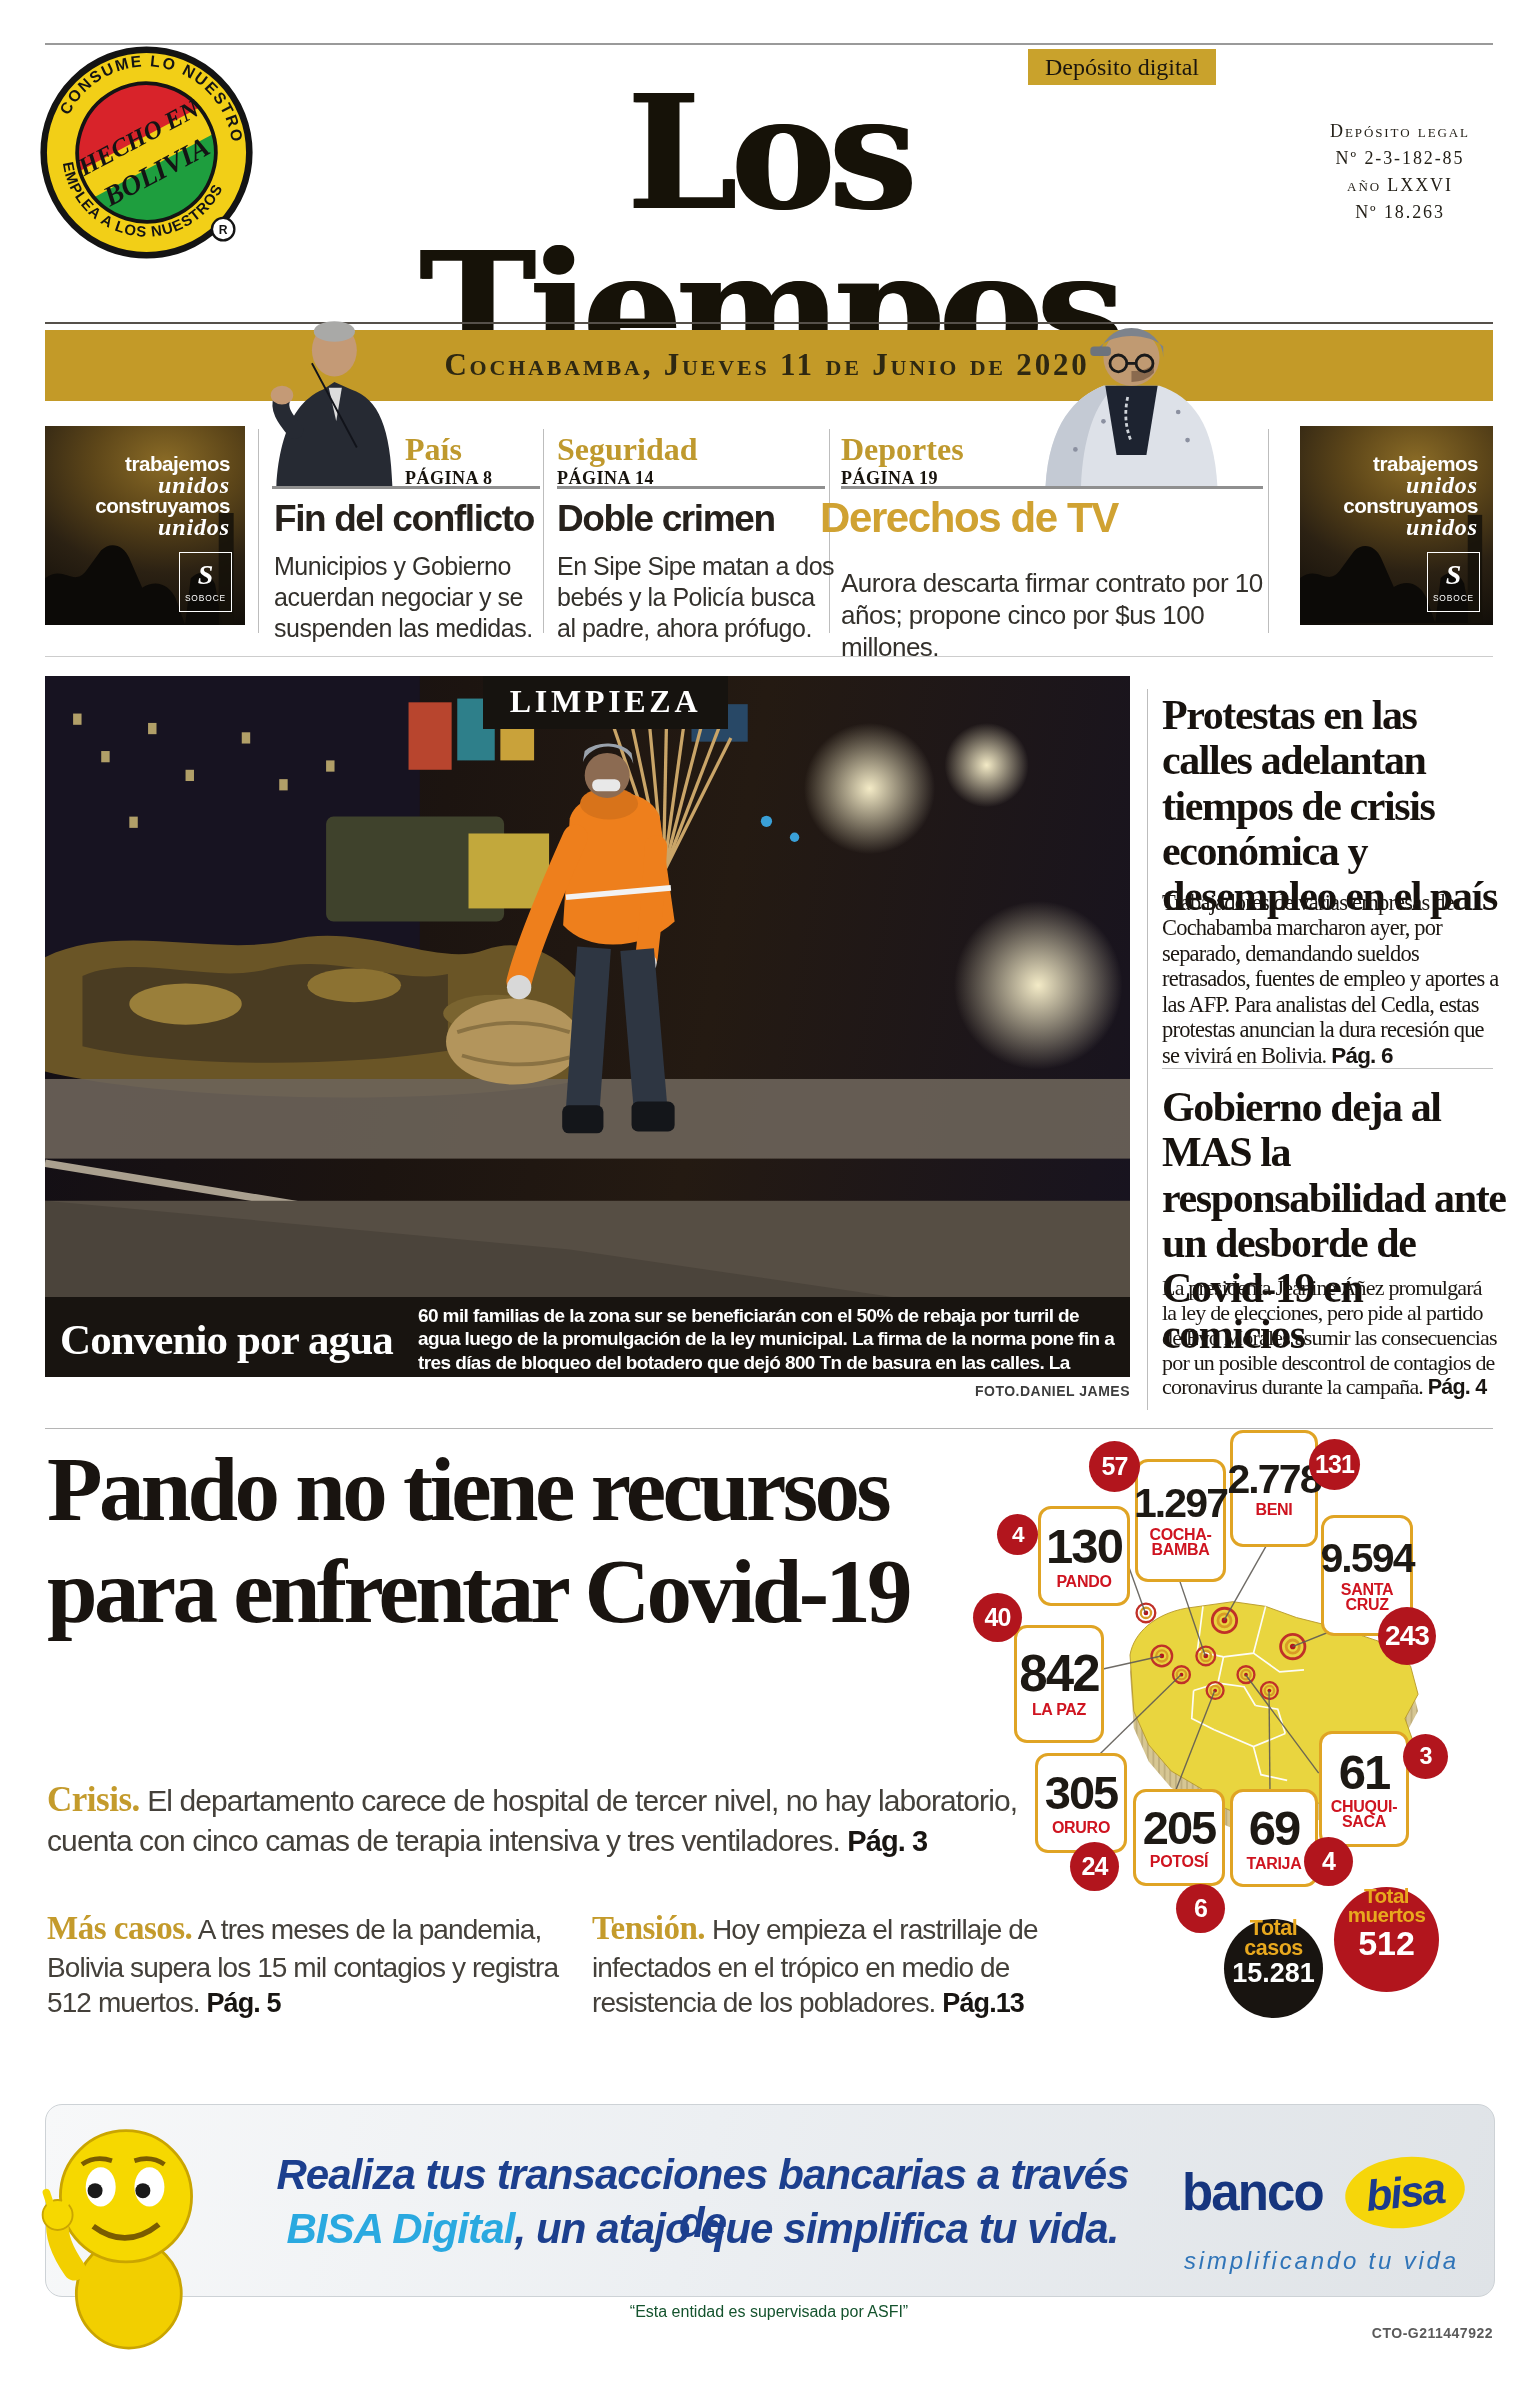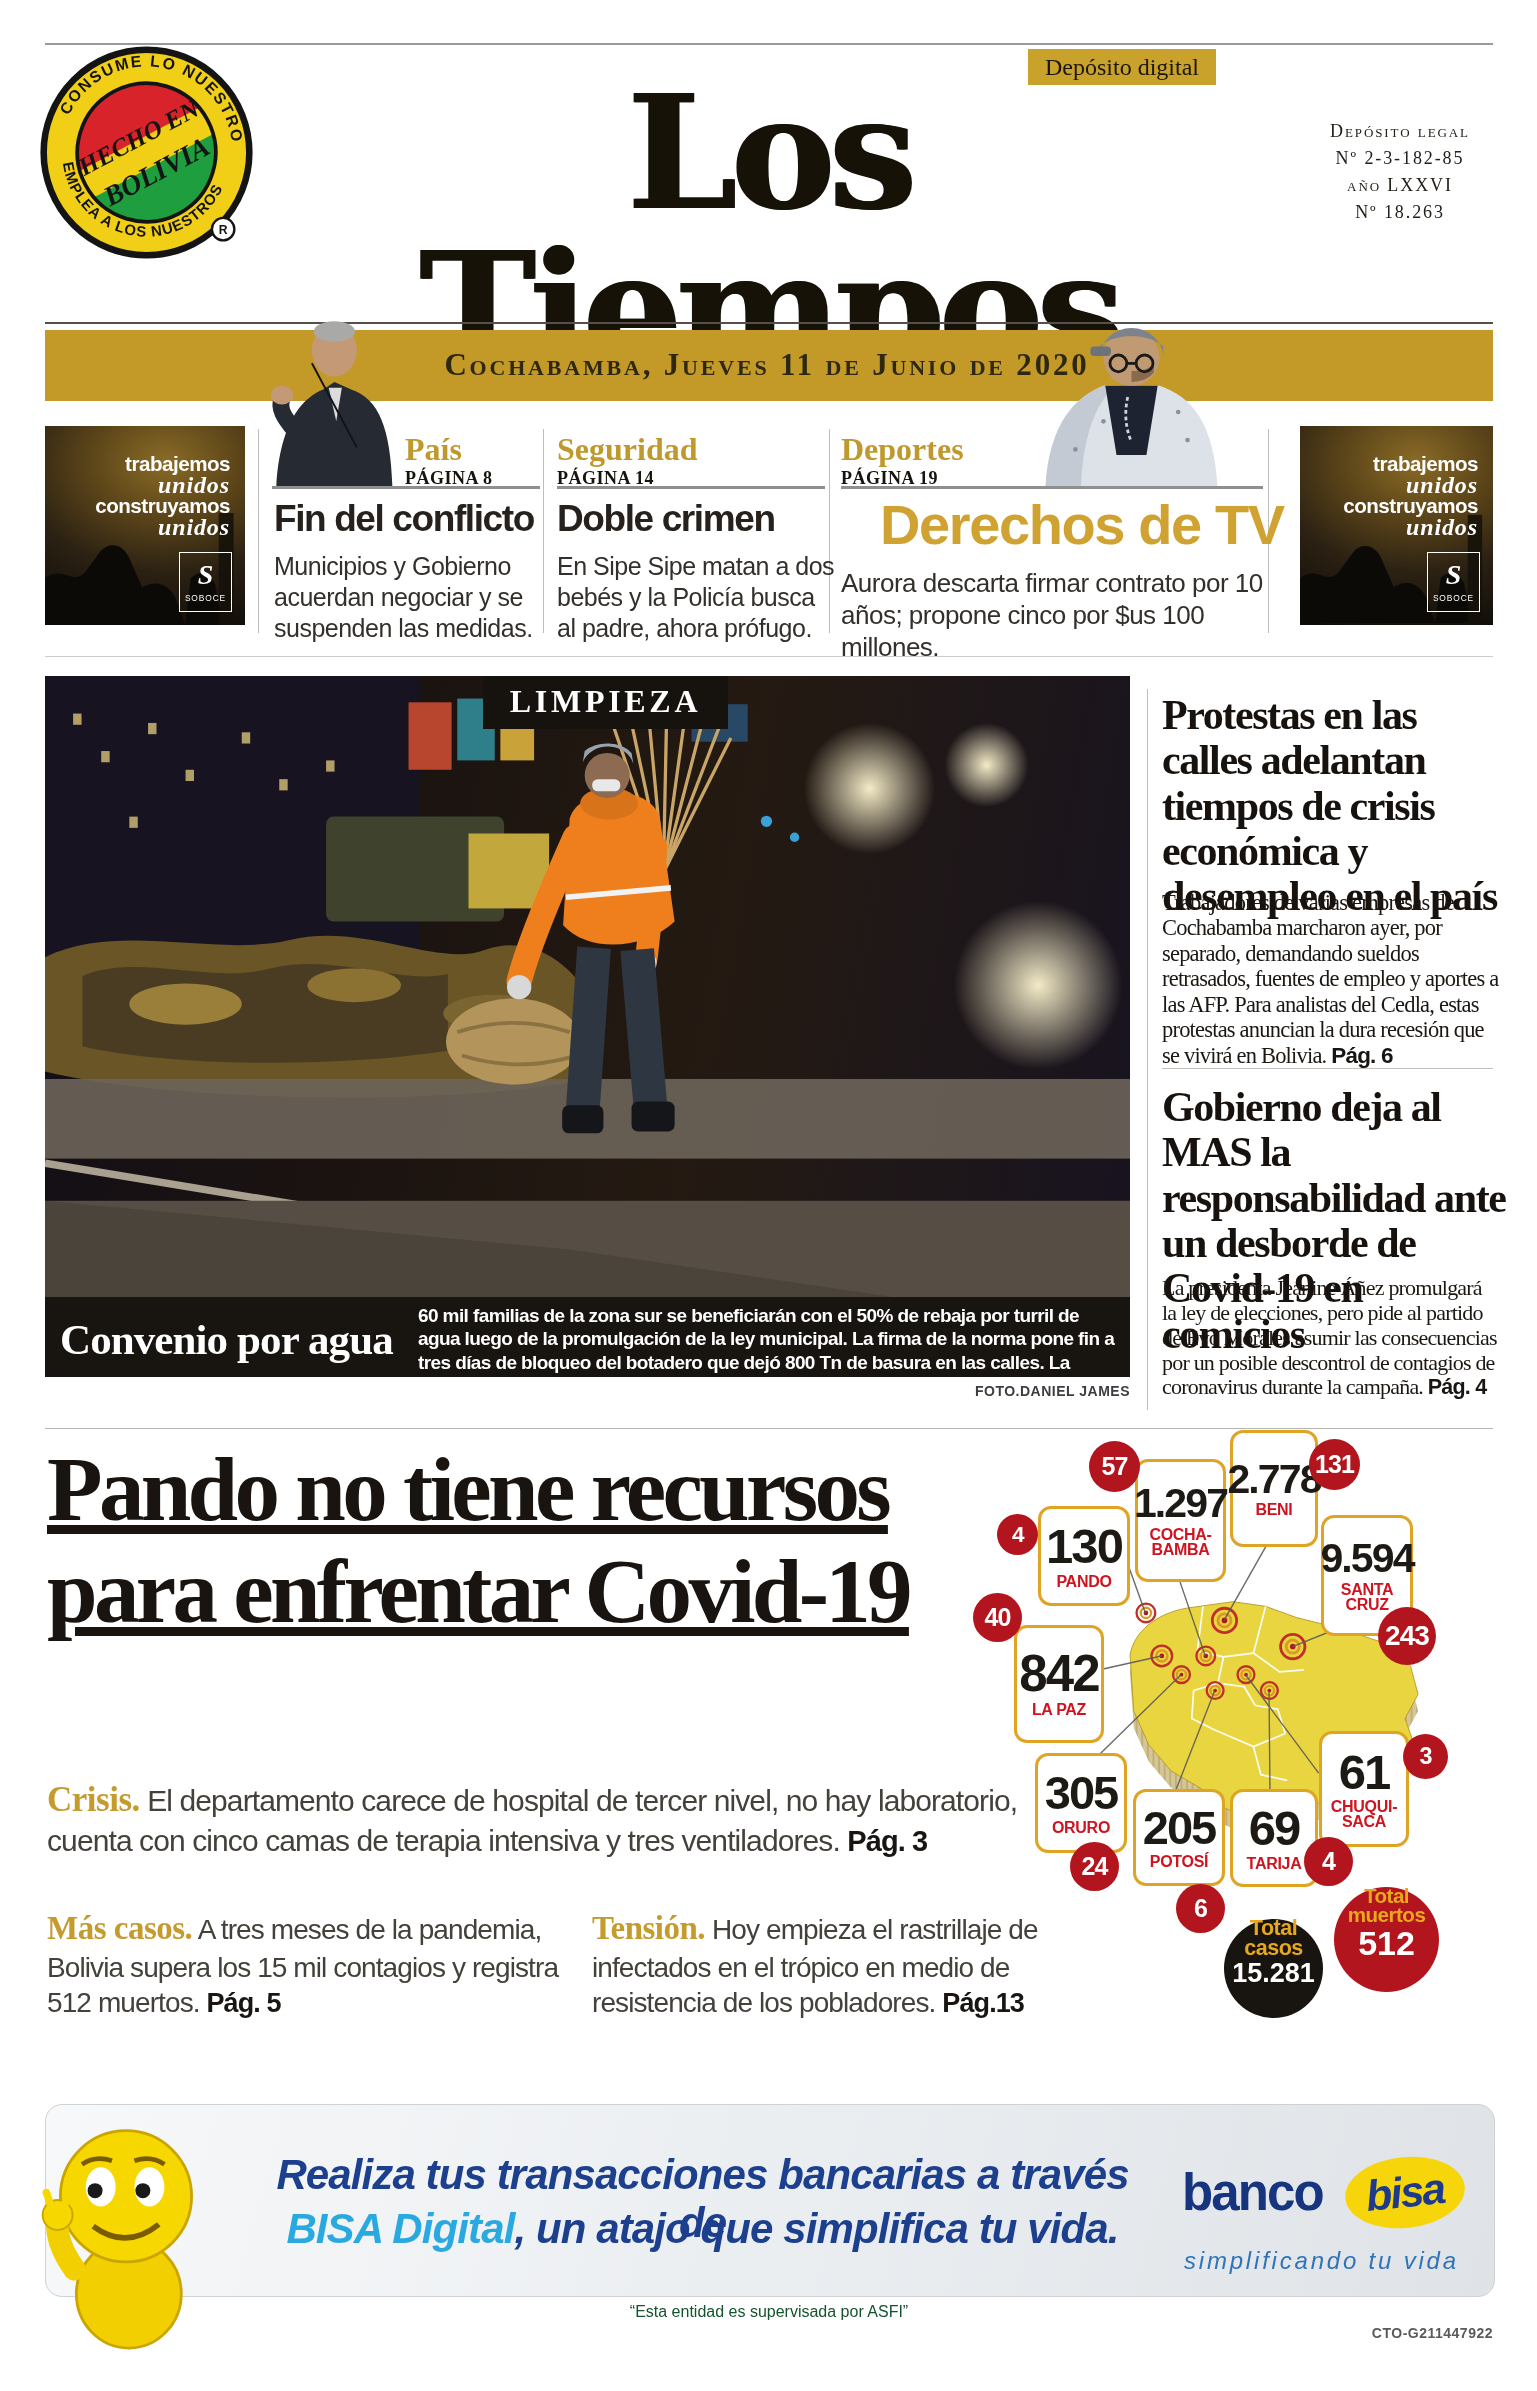--- a/index.html
+++ b/index.html
@@ -44,21 +44,21 @@
   .captitle{font-family:"Liberation Serif",serif;font-weight:bold;font-size:43px;letter-spacing:-0.9px;color:#fff;line-height:1;}
   .captext{font-weight:bold;font-size:19px;letter-spacing:-0.6px;line-height:1.24;color:#fff;}
   .credit{font-size:14px;font-weight:bold;color:#3d3d3d;letter-spacing:0.5px;text-align:right;}
   
   .col-head{font-family:"Liberation Serif",serif;font-weight:bold;font-size:42px;line-height:1.08;
     letter-spacing:-1.4px;color:#17120e;}
   .col-body{font-family:"Liberation Serif",serif;font-size:22.5px;line-height:1.13;letter-spacing:-0.8px;color:#1c1712;}
   .pageref{font-family:"Liberation Sans",sans-serif;font-weight:800;color:#181512;}
   
   .lead-line{font-family:"Liberation Serif",serif;font-weight:bold;font-size:91px;letter-spacing:-3.7px;
-    color:#191410;line-height:1.12;white-space:nowrap;text-decoration:underline;}
+    color:#191410;line-height:1.12;white-space:nowrap;}
   .brief{line-height:1.27;letter-spacing:-0.9px;color:#44403a;}
   .brief .lbl{font-family:"Liberation Serif",serif;font-weight:bold;color:#c49b2c;letter-spacing:-0.5px;}
   
   .dept{position:absolute;background:#fff;border:3.7px solid #e0a424;border-radius:13px;
     display:flex;flex-direction:column;align-items:center;justify-content:center;text-align:center;z-index:3;}
   .dept-num{font-weight:800;font-size:43px;letter-spacing:-1.9px;color:#1d1914;line-height:.95;}
   .dept-name{font-weight:800;font-size:16px;color:#cf1420;line-height:.95;margin-top:3.7px;letter-spacing:-0.3px;}
   .death{position:absolute;background:#b2151d;border-radius:50%;display:flex;align-items:center;justify-content:center;
     color:#fff;font-weight:800;font-size:25px;letter-spacing:-0.9px;z-index:4;}
   .total{position:absolute;border-radius:50%;display:flex;flex-direction:column;align-items:center;justify-content:flex-start;
@@ -194,21 +194,21 @@
 </div>
 <div class="sec-rule" style="left:557px;top:486px;width:268px"></div>
 <div class="abs sec-head" style="left:557px;top:500px;width:281px">Doble crimen</div>
 <div class="abs sec-body" style="left:557px;top:551px;width:281px">En Sipe Sipe matan a dos bebés y la Policía busca al padre, ahora prófugo.</div>
 
 <div class="abs" style="left:841px;top:433px">
   <div class="sec-label">Deportes</div>
   <div class="sec-page">PÁGINA 19</div>
 </div>
 <div class="sec-rule" style="left:841px;top:486px;width:422px"></div>
-<div class="abs sec-head" style="left:880px;top:497px;width:431px;font-size:56px;color:#d0a232">Derechos de TV</div>
+<div class="abs sec-head" style="left:820px;top:497px;width:431px;font-size:42px;color:#d0a232">Derechos de TV</div>
 <div class="abs sec-body" style="left:841px;top:568px;width:436px;font-size:26px">Aurora descarta firmar contrato por 10 años; propone cinco por $us 100 millones.</div>
 
 <div class="sidead" style="left:1300px;top:426px;width:193px;height:199px">
   <svg class="abs" style="left:0;bottom:0" width="193" height="112" viewBox="0 0 214 120">
     <path d="M0,120 L0,70 C20,55 30,80 44,62 L60,40 C70,30 84,34 90,48 L104,80 C120,70 134,78 140,92 L150,120 Z" fill="#0c0a07"></path>
     <path d="M150,120 L156,70 C166,60 176,64 182,76 L190,120 Z" fill="#0c0a07"></path>
     <rect x="186" y="0" width="16" height="120" fill="#141009" opacity=".85"></rect>
   </svg>
   <div class="sidead-text">
     <div class="sidead-w">trabajemos</div>

